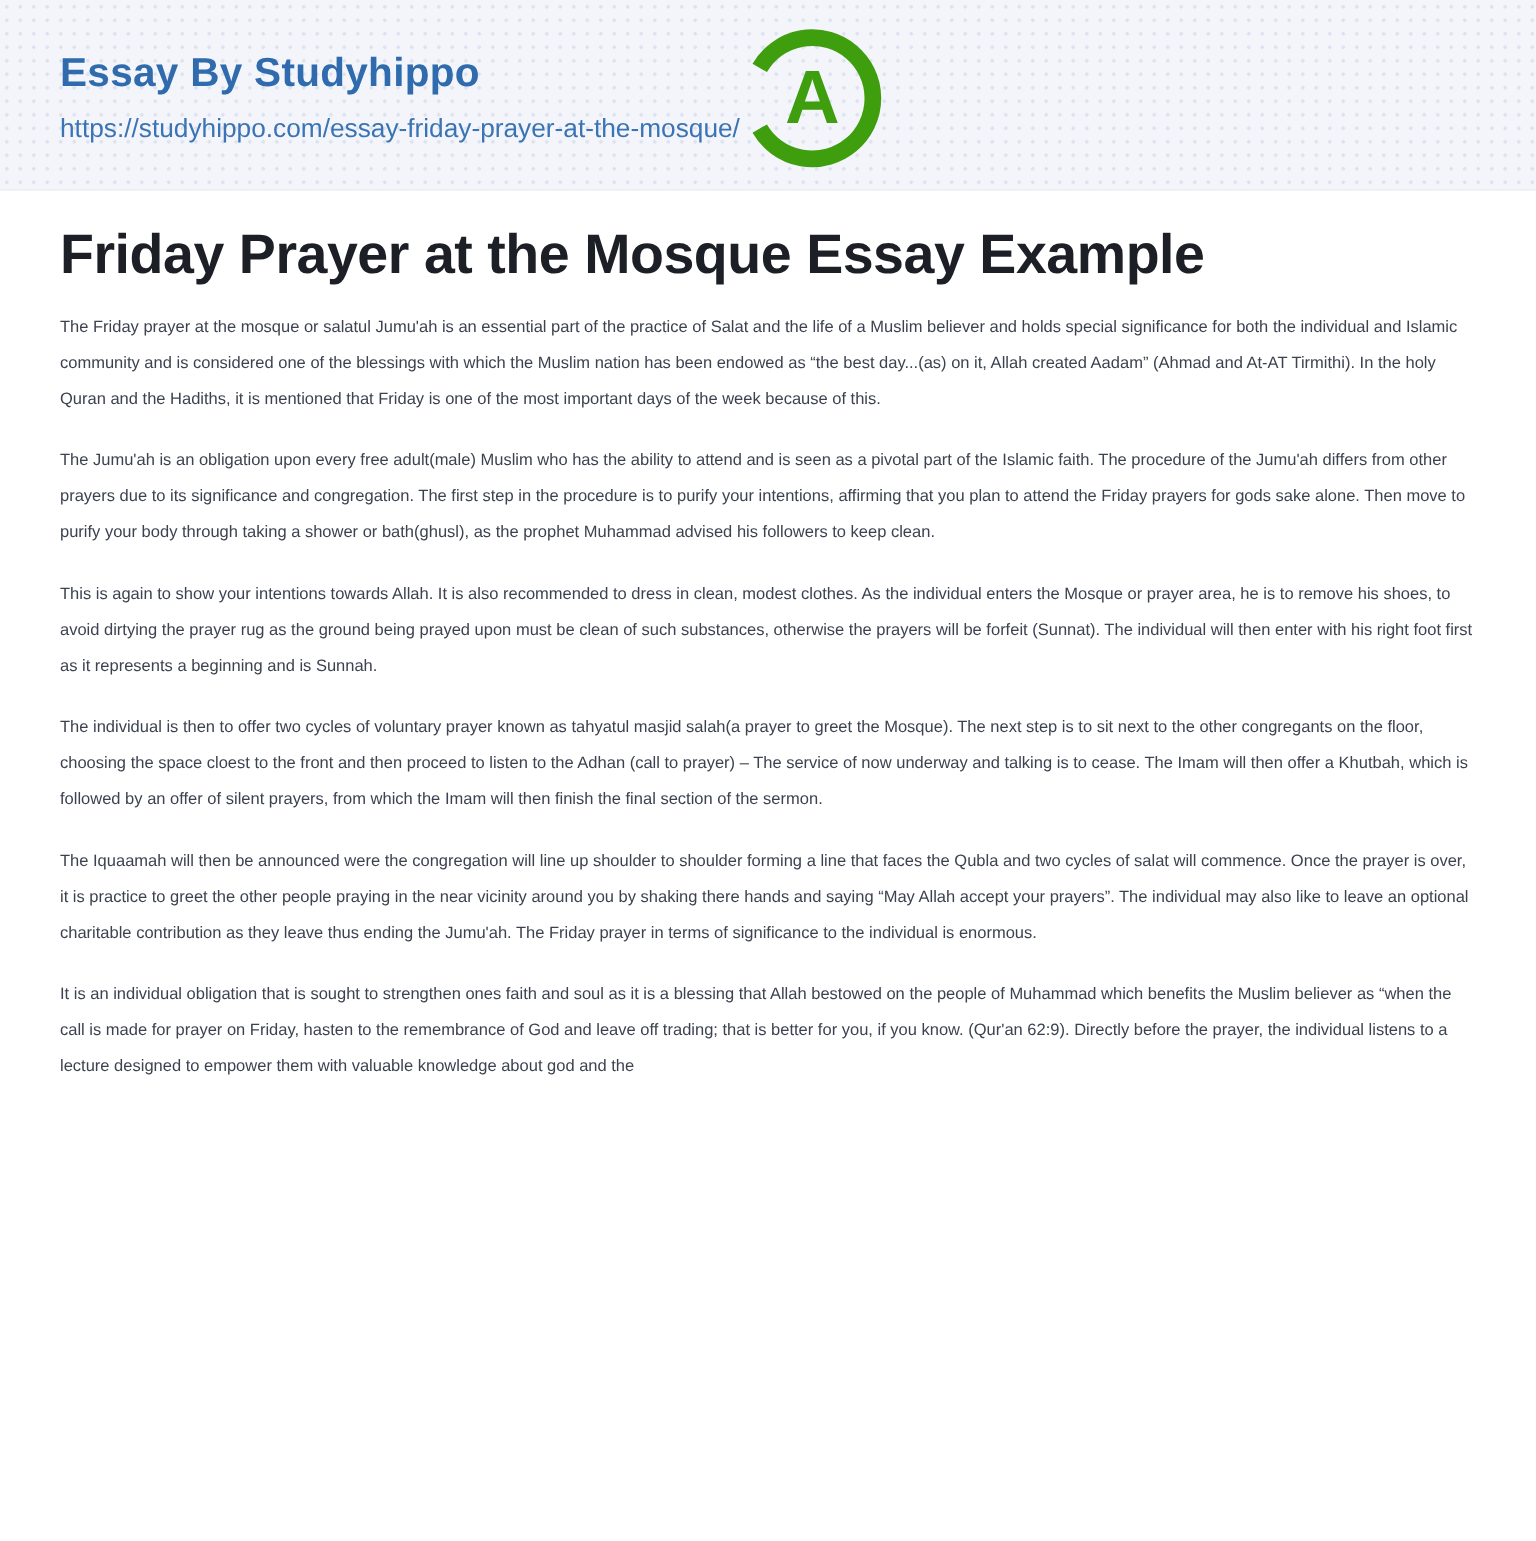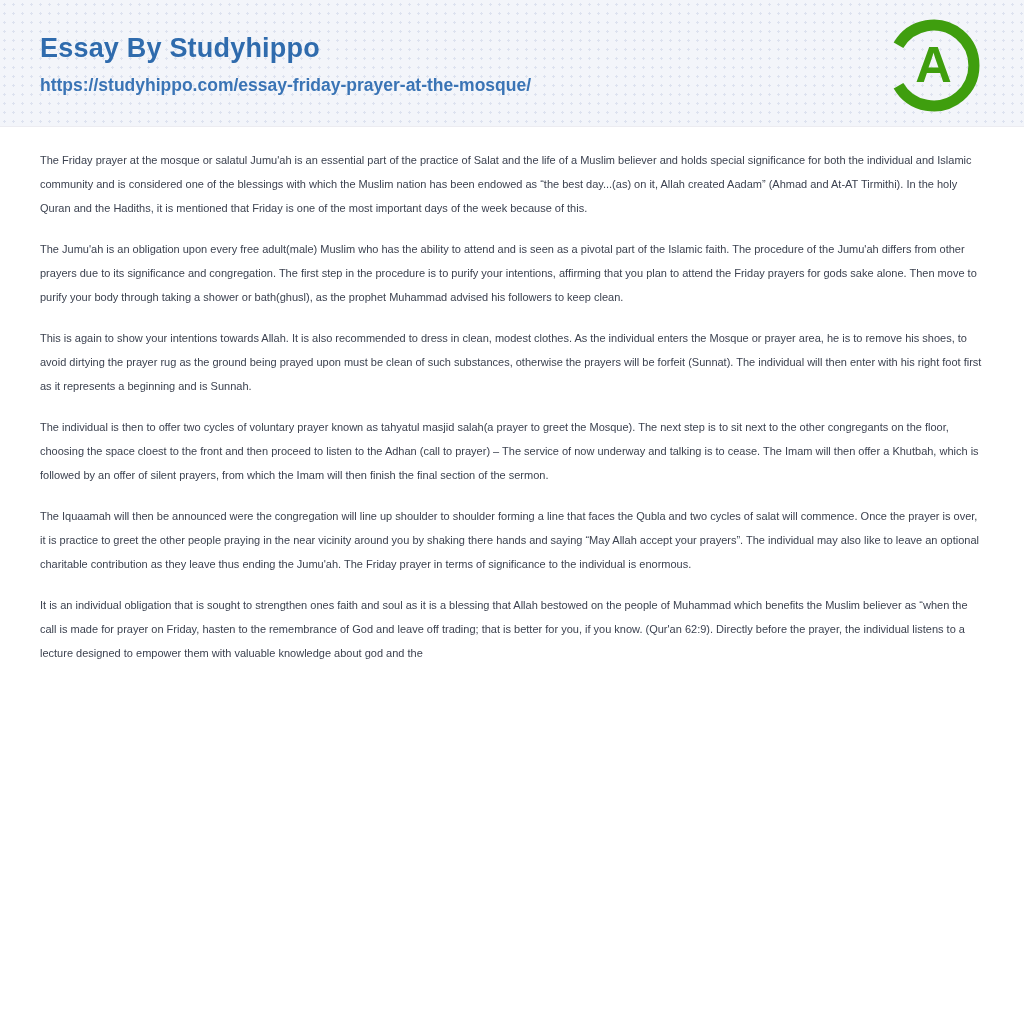--- a/index.html
+++ b/index.html
@@ -23,36 +23,35 @@
     overflow: hidden;
   }
   .site-header {
     height: 127px;
     background-color: var(--header-bg);
     background-image: radial-gradient(circle, #dde2ef 1px, transparent 1.3px);
     background-size: 9px 9px;
     border-bottom: 1px solid #ececf1;
     display: flex;
     align-items: center;
-    justify-content: space-between;
     padding: 0 42px 0 40px;
   }
   .header-text { padding-top: 4px; }
   .site-title {
     font-size: 27px;
     font-weight: 700;
     color: var(--accent-blue);
     letter-spacing: 0.2px;
     line-height: 1;
   }
   .page-url {
     display: block;
     margin-top: 15px;
     font-size: 17.5px;
-    font-weight: 700;
+    font-weight: 400;
     color: var(--url-blue);
     text-decoration: none;
     line-height: 1;
   }
   .logo { width: 97px; height: 97px; margin-top: 2px; }
   .logo svg { display: block; width: 100%; height: 100%; }
   .logo .logo-arc { stroke: var(--logo-green); }
   .logo .logo-letter {
     fill: var(--logo-green);
     font-family: "Liberation Sans", sans-serif;
@@ -88,20 +87,21 @@
 
     <div class="logo">
       <svg viewBox="0 0 96 96" aria-hidden="true">
         <path class="logo-arc" d="M 13.36 29 A 40 40 0 1 1 13.36 69" fill="none" stroke="#3f9e0e" stroke-width="11" stroke-linecap="butt"></path>
         <text class="logo-letter" x="48" y="65" text-anchor="middle">A</text>
       </svg>
     </div>
   </header>
 
   <main class="content">
+    <h1 class="article-title">Friday Prayer at the Mosque Essay Example</h1>
 
     <p>The Friday prayer at the mosque or salatul Jumu'ah is an essential part of the practice of Salat and the life of a Muslim believer and holds special significance for both the individual and Islamic community and is considered one of the blessings with which the Muslim nation has been endowed as “the best day...(as) on it, Allah created Aadam” (Ahmad and At-AT Tirmithi). In the holy Quran and the Hadiths, it is mentioned that Friday is one of the most important days of the week because of this.</p>
     <p>The Jumu'ah is an obligation upon every free adult(male) Muslim who has the ability to attend and is seen as a pivotal part of the Islamic faith. The procedure of the Jumu'ah differs from other prayers due to its significance and congregation. The first step in the procedure is to purify your intentions, affirming that you plan to attend the Friday prayers for gods sake alone. Then move to purify your body through taking a shower or bath(ghusl), as the prophet Muhammad advised his followers to keep clean.</p>
     <p>This is again to show your intentions towards Allah. It is also recommended to dress in clean, modest clothes. As the individual enters the Mosque or prayer area, he is to remove his shoes, to avoid dirtying the prayer rug as the ground being prayed upon must be clean of such substances, otherwise the prayers will be forfeit (Sunnat). The individual will then enter with his right foot first as it represents a beginning and is Sunnah.</p>
     <p>The individual is then to offer two cycles of voluntary prayer known as tahyatul masjid salah(a prayer to greet the Mosque). The next step is to sit next to the other congregants on the floor, choosing the space cloest to the front and then proceed to listen to the Adhan (call to prayer) – The service of now underway and talking is to cease. The Imam will then offer a Khutbah, which is followed by an offer of silent prayers, from which the Imam will then finish the final section of the sermon.</p>
     <p>The Iquaamah will then be announced were the congregation will line up shoulder to shoulder forming a line that faces the Qubla and two cycles of salat will commence. Once the prayer is over, it is practice to greet the other people praying in the near vicinity around you by shaking there hands and saying “May Allah accept your prayers”. The individual may also like to leave an optional charitable contribution as they leave thus ending the Jumu'ah. The Friday prayer in terms of significance to the individual is enormous.</p>
     <p>It is an individual obligation that is sought to strengthen ones faith and soul as it is a blessing that Allah bestowed on the people of Muhammad which benefits the Muslim believer as “when the call is made for prayer on Friday, hasten to the remembrance of God and leave off trading; that is better for you, if you know. (Qur'an 62:9). Directly before the prayer, the individual listens to a lecture designed to empower them with valuable knowledge about god and the</p>
   </main>
 
 </div>

